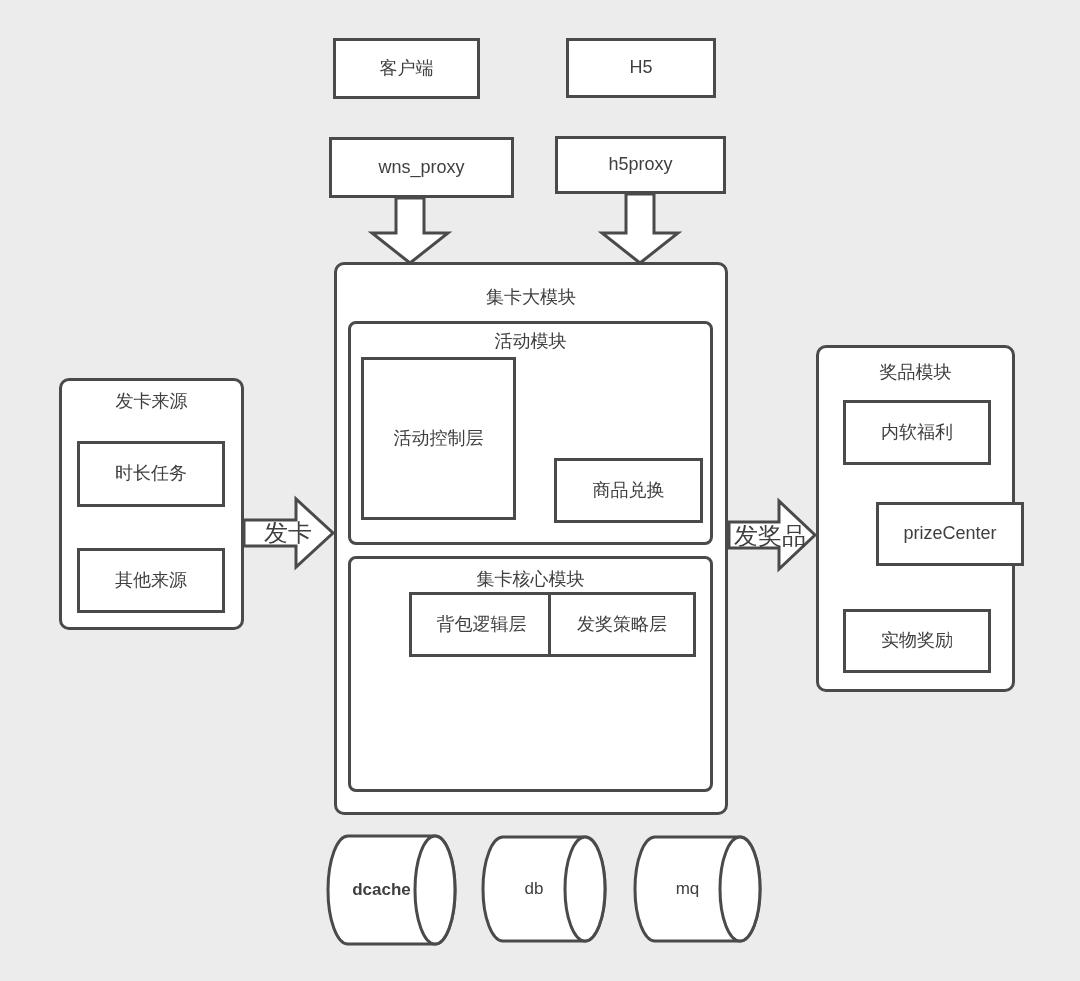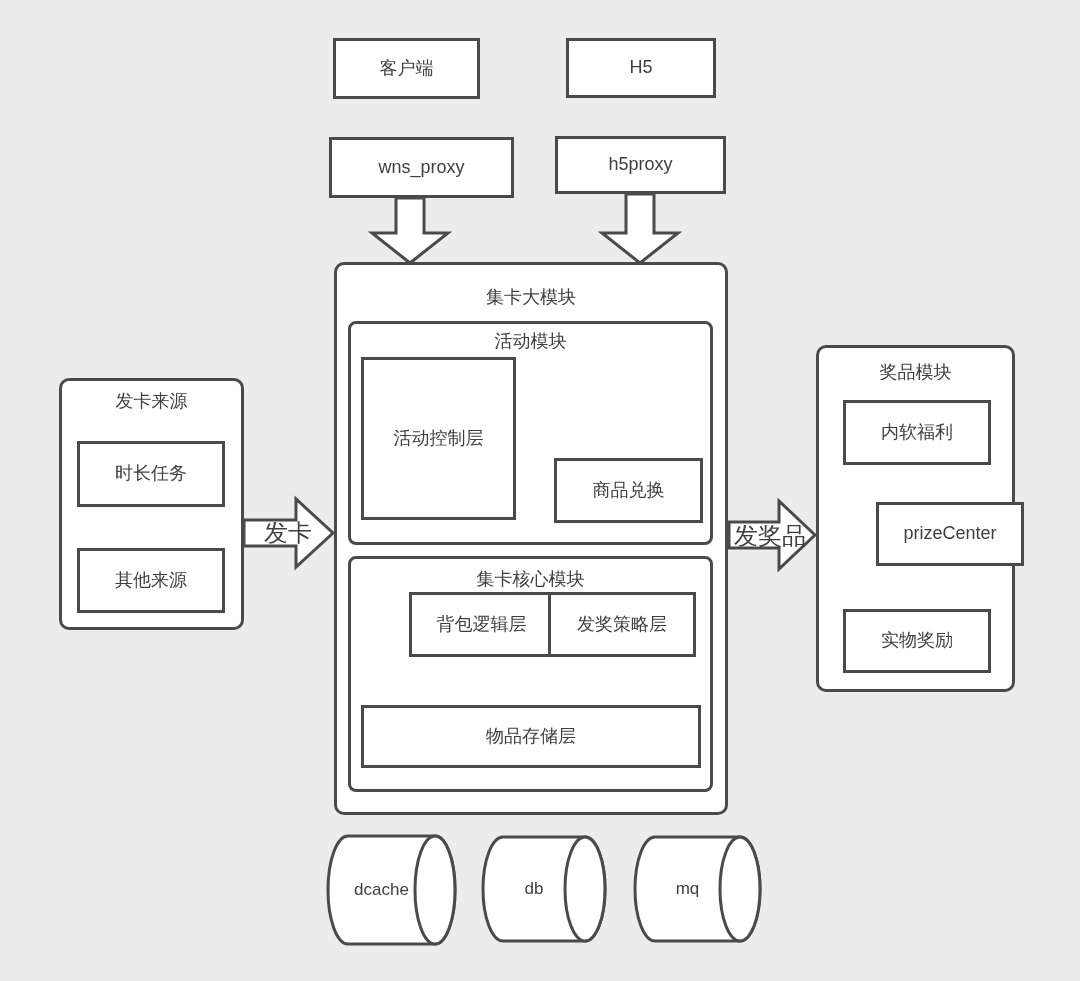--- a/index.html
+++ b/index.html
@@ -128,23 +128,20 @@
 
   <div class="panel" style="left:348px;top:556px;width:365px;height:236px;border-radius:8px;">
     <span class="panel-title" style="padding-top:8px;">集卡核心模块</span>
   </div>
   <div class="node" style="left:361px;top:592px;width:145px;height:65px;margin-left:48px;">
     <span>背包逻辑层</span>
   </div>
   <div class="node" style="left:548px;top:592px;width:148px;height:65px;">
     <span>发奖策略层</span>
   </div>
-  <div class="node" style="left:361px;top:705px;width:340px;height:63px;">
-    <span>物品存储层</span>
-  </div>
 
   <div class="panel" style="left:59px;top:378px;width:185px;height:252px;">
     <span class="panel-title" style="padding-top:8px;">发卡来源</span>
   </div>
   <div class="node" style="left:77px;top:441px;width:148px;height:66px;font-family:Liberation Serif, serif;">
     <span>时长任务</span>
   </div>
   <div class="node" style="left:77px;top:548px;width:148px;height:65px;">
     <span>其他来源</span>
   </div>
@@ -158,17 +155,17 @@
   <div class="node" style="left:841px;top:502px;width:148px;height:64px;margin-left:35px;">
     <span>prizeCenter</span>
   </div>
   <div class="node" style="left:843px;top:609px;width:148px;height:64px;">
     <span>实物奖励</span>
   </div>
 
   <div class="edge-label" style="left:252px;top:522px;width:72px;">发卡</div>
   <div class="edge-label" style="left:734px;top:525px;width:72px;">发奖品</div>
 
-  <div class="cyl-label" style="left:328px;top:876px;width:107px;">dcache</div>
+  <div class="cyl-label" style="left:328px;top:876px;width:107px;font-weight:bold;">dcache</div>
   <div class="cyl-label" style="left:483px;top:875px;width:102px;">db</div>
   <div class="cyl-label" style="left:635px;top:875px;width:105px;">mq</div>
 
 </div>
 
 </body></html>

